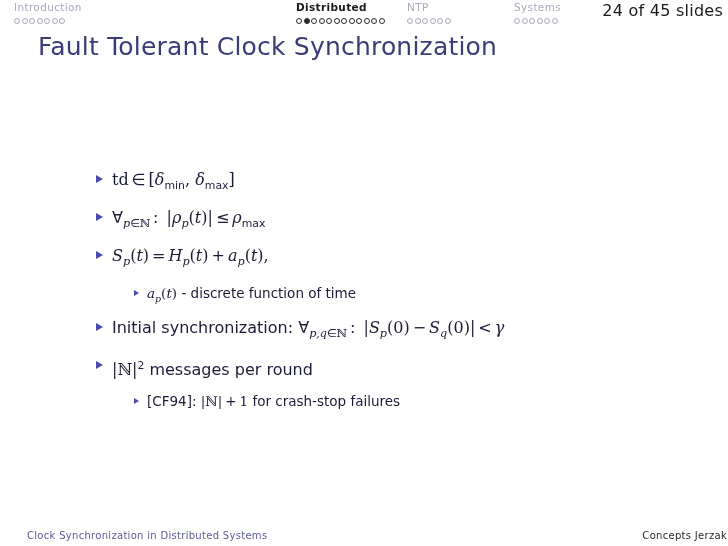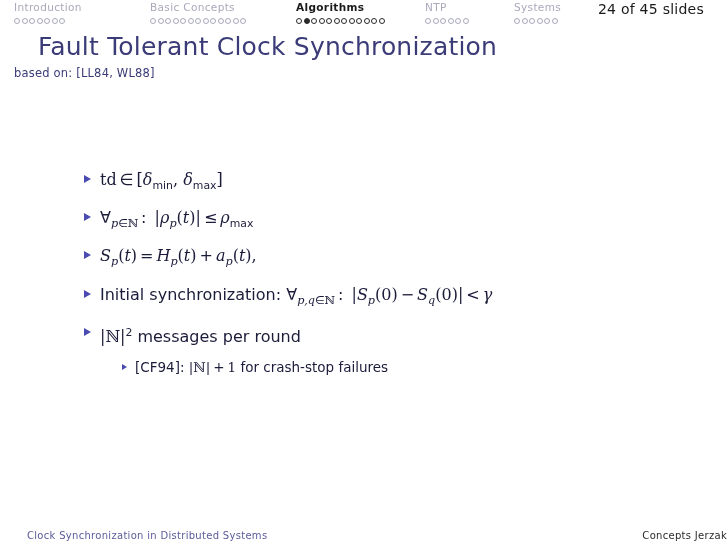--- a/index.html
+++ b/index.html
@@ -35,22 +35,22 @@
   .nav-sec.active .nav-label { color:#1a1a1a; font-weight:700; }
   .nav-dots { display:flex; gap:1.5px; margin-top:4px; }
   .dot {
     width:6px; height:6px; border-radius:50%;
     border:1px solid #a9a9bb;
     background:transparent;
   }
   .nav-sec.active .dot { border-color:#2b2b2b; }
   .dot.filled { background:#2b2b2b; border-color:#2b2b2b; }
   #slide-counter {
-    position:absolute; right:24px; top:1px;
-    font-size:14px; color:#1a1a1a;
+    position:absolute; right:5px; top:1px;
+    font-size:16px; color:#1a1a1a;
     letter-spacing:.25px; white-space:nowrap;
   }
 
   
   #title-block { position:absolute; left:14px; top:32px; }
   #page-title {
     font-size:25px;
     color:#3b3b78;
     line-height:30px;
     letter-spacing:.2px;
@@ -59,21 +59,21 @@
     margin-left:24px;
   }
   #page-subtitle {
     margin-top:4px;
     font-size:11.5px;
     color:#3b3b78;
     letter-spacing:.2px;
   }
 
   
-  #body { position:absolute; left:4px; top:170px; width:606px; }
+  #body { position:absolute; left:16px; top:170px; width:606px; }
   .item {
     display:flex;
     align-items:flex-start;
     color:#1b1b3a;
     white-space:nowrap;
   }
   .lvl1 { padding-left:80px; font-size:16px; line-height:19px; margin-bottom:13px; }
   .lvl2 { padding-left:118px; font-size:13.5px; line-height:17px; margin-bottom:12px; }
 
   .tri {
@@ -127,58 +127,40 @@
           <span class="dot"></span>
           <span class="dot"></span>
           <span class="dot"></span>
           <span class="dot"></span>
           <span class="dot"></span>
           <span class="dot"></span>
           <span class="dot"></span>
         </span>
     </div>
 
-    <div class="nav-sec" style="left:150px; top:1px;">
-      <span class="nav-label">Basic Concepts</span>
-      <span class="nav-dots">
-          <span class="dot"></span>
-          <span class="dot"></span>
-          <span class="dot"></span>
-          <span class="dot"></span>
-          <span class="dot"></span>
-          <span class="dot"></span>
-          <span class="dot"></span>
-          <span class="dot"></span>
-          <span class="dot"></span>
-          <span class="dot"></span>
-          <span class="dot"></span>
-          <span class="dot"></span>
-          <span class="dot"></span>
-        </span>
-    </div>
 
     <div class="nav-sec active" style="left:296px; top:1px;">
-      <span class="nav-label">Algorithms</span>
+      <span class="nav-label">Distributed</span>
       <span class="nav-dots">
           <span class="dot"></span>
           <span class="dot filled"></span>
           <span class="dot"></span>
           <span class="dot"></span>
           <span class="dot"></span>
           <span class="dot"></span>
           <span class="dot"></span>
           <span class="dot"></span>
           <span class="dot"></span>
           <span class="dot"></span>
           <span class="dot"></span>
           <span class="dot"></span>
         </span>
     </div>
 
-    <div class="nav-sec" style="left:425px; top:1px;">
+    <div class="nav-sec" style="left:407px; top:1px;">
       <span class="nav-label">NTP</span>
       <span class="nav-dots">
           <span class="dot"></span>
           <span class="dot"></span>
           <span class="dot"></span>
           <span class="dot"></span>
           <span class="dot"></span>
           <span class="dot"></span>
         </span>
     </div>
@@ -193,40 +175,43 @@
           <span class="dot"></span>
           <span class="dot"></span>
         </span>
     </div>
 
     <div id="slide-counter">24 of 45 slides</div>
   </div>
 
   <div id="title-block">
     <div id="page-title">Fault Tolerant Clock Synchronization</div>
-    <div id="page-subtitle">based on: [LL84, WL88]</div>
   </div>
 
   <div id="body">
 
     <div class="item lvl1">
       <span class="tri"></span>
       <span class="itext" aria-label="td ∈ [δmin, δmax]"><span class="mup">td</span><span class="op">∈</span><span class="mup">[</span><span class="mi">δ</span><sub class="sm">min</sub><span class="mup">,&nbsp;</span><span class="mi">δ</span><sub class="sm">max</sub><span class="mup">]</span></span>
     </div>
 
     <div class="item lvl1">
       <span class="tri"></span>
       <span class="itext" aria-label="∀p∈ℕ : |ρp(t)| ≤ ρmax"><span class="mrm">∀</span><sub class="it">p<span class="mrm" style="font-style:normal">∈</span><span class="bb">ℕ</span></sub><span class="op">:</span>&nbsp;<span class="mup">|</span><span class="mi">ρ</span><sub class="it">p</sub><span class="mup">(</span><span class="mi">t</span><span class="mup">)|</span><span class="op">≤</span><span class="mi">ρ</span><sub class="sm">max</sub></span>
     </div>
 
     <div class="item lvl1">
       <span class="tri"></span>
       <span class="itext" aria-label="Sp(t) = Hp(t) + ap(t),"><span class="mi">S</span><sub class="it">p</sub><span class="mup">(</span><span class="mi">t</span><span class="mup">)</span><span class="op">=</span><span class="mi">H</span><sub class="it">p</sub><span class="mup">(</span><span class="mi">t</span><span class="mup">)</span><span class="op">+</span><span class="mi">a</span><sub class="it">p</sub><span class="mup">(</span><span class="mi">t</span><span class="mup">),</span></span>
     </div>
 
+    <div class="item lvl2">
+      <span class="tri"></span>
+      <span class="itext" aria-label="ap(t) - discrete function of time"><span class="mi">a</span><sub class="it">p</sub><span class="mup">(</span><span class="mi">t</span><span class="mup">)</span><span class="mrm">&nbsp;-&nbsp;discrete function of time</span></span>
+    </div>
 
     <div class="item lvl1">
       <span class="tri"></span>
       <span class="itext" aria-label="Initial synchronization: ∀p,q∈ℕ : |Sp(0) − Sq(0)| &lt; γ"><span class="mrm">Initial synchronization:&nbsp;</span><span class="mrm">∀</span><sub class="it">p,q<span class="mrm" style="font-style:normal">∈</span><span class="bb">ℕ</span></sub><span class="op">:</span>&nbsp;<span class="mup">|</span><span class="mi">S</span><sub class="it">p</sub><span class="mup">(0)</span><span class="op">−</span><span class="mi">S</span><sub class="it">q</sub><span class="mup">(0)|</span><span class="op">&lt;</span><span class="mi">γ</span></span>
     </div>
 
     <div class="item lvl1">
       <span class="tri"></span>
       <span class="itext" aria-label="|ℕ|² messages per round"><span class="mup">|</span><span class="bb">ℕ</span><span class="mup">|</span><sup class="sm">2</sup><span class="mrm">&nbsp;messages per round</span></span>
     </div>

